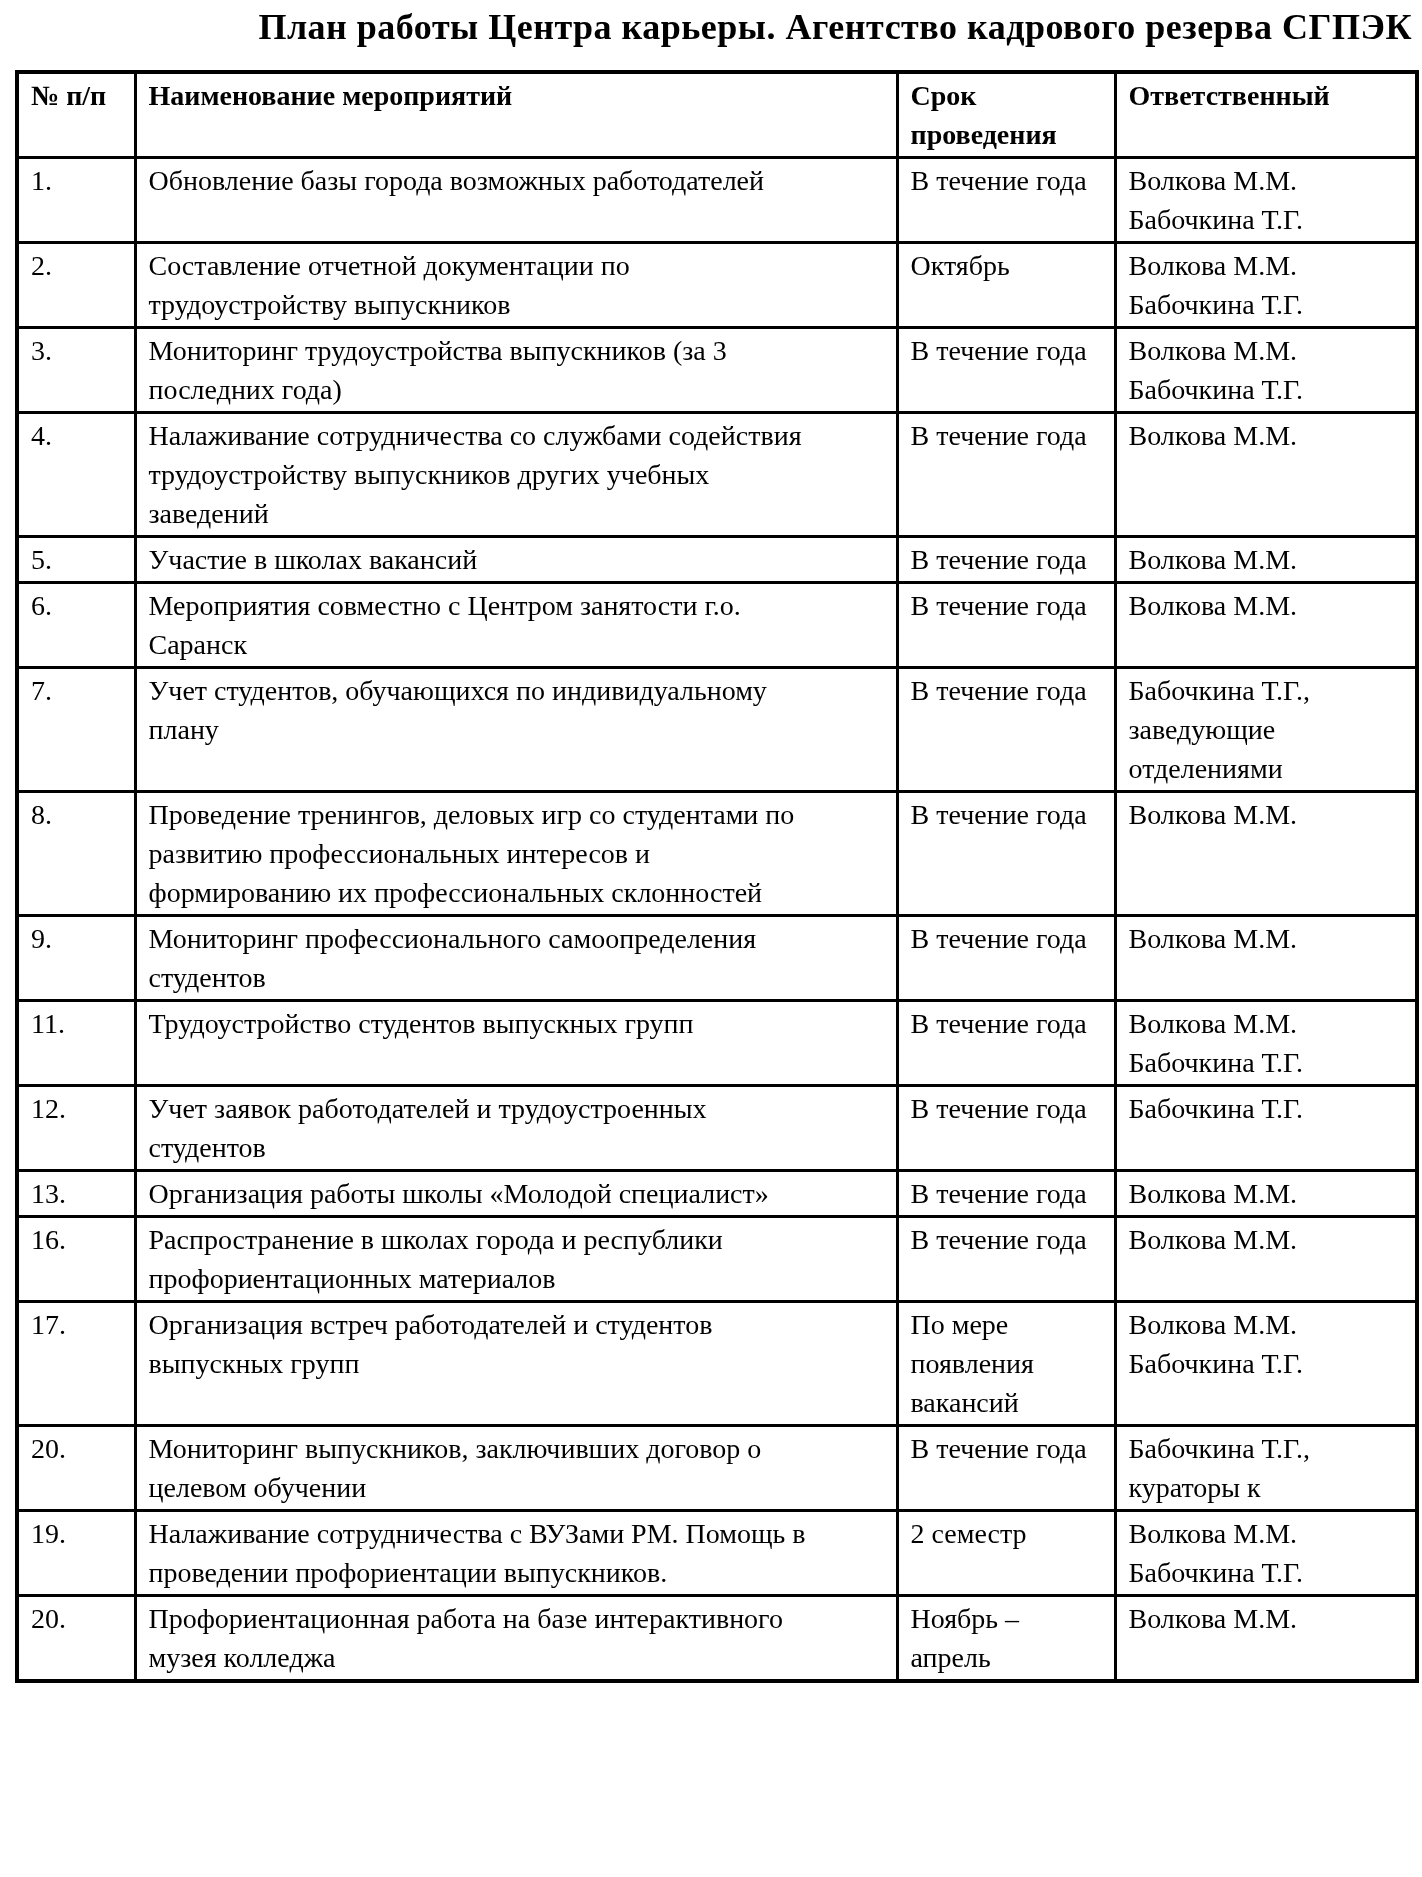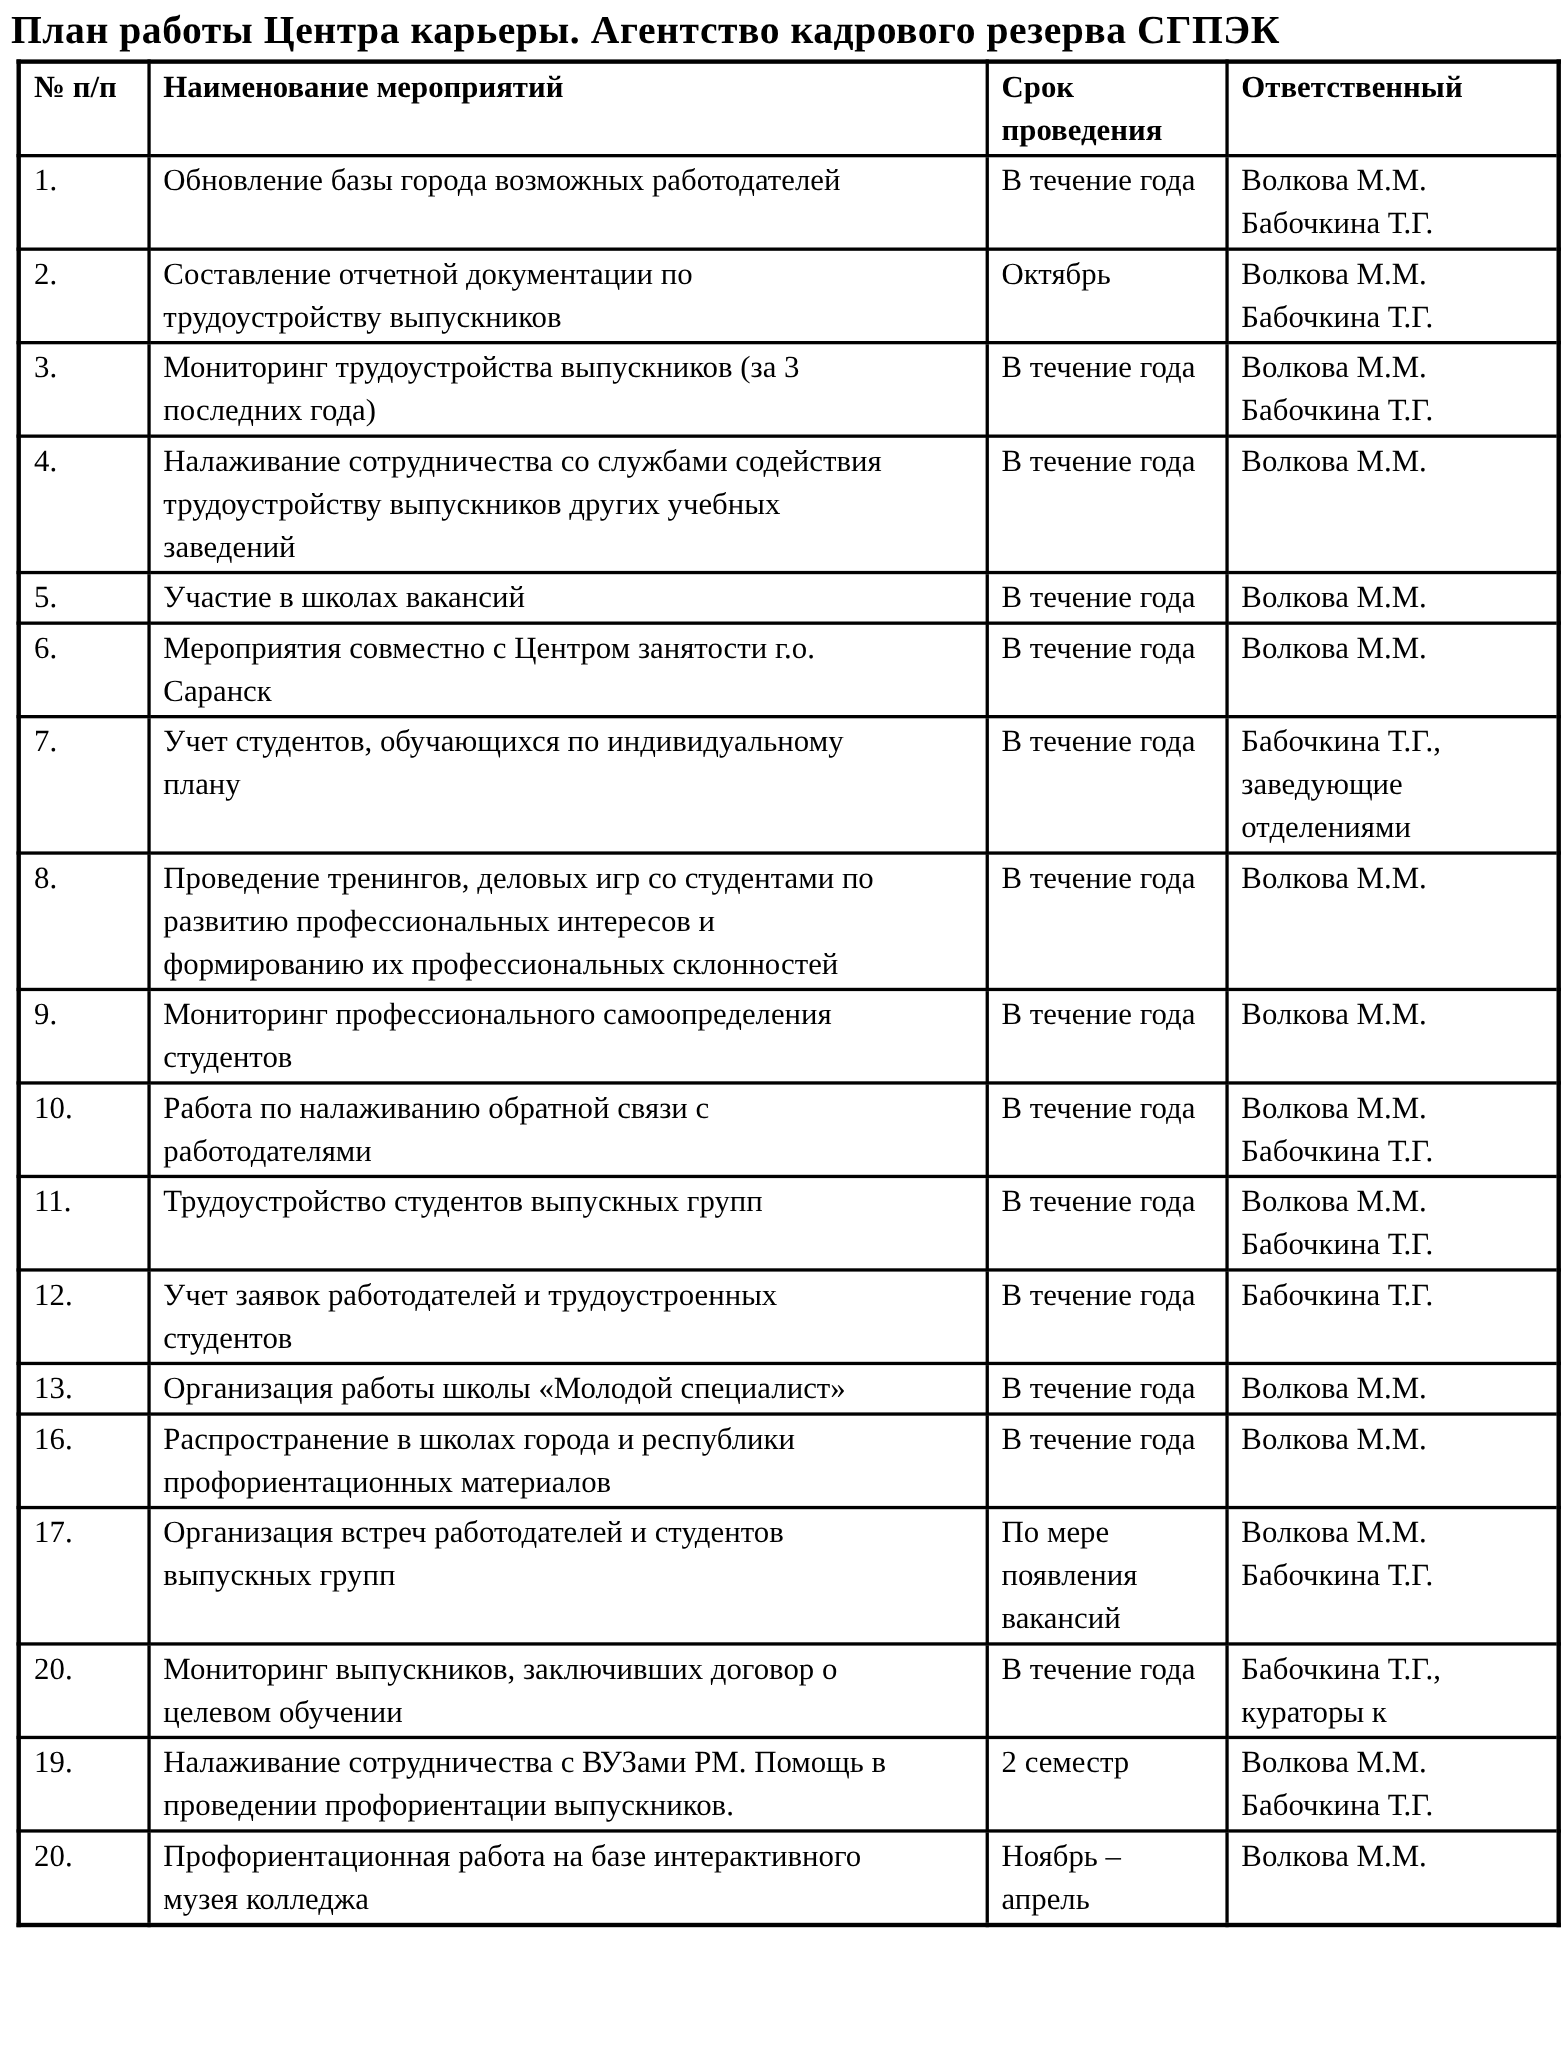--- a/index.html
+++ b/index.html
@@ -9,22 +9,22 @@
     height: 1877px;
     font-family: "Liberation Serif", "DejaVu Serif", serif;
     color: #000;
     overflow: hidden;
   }
   .page { padding-top: 5px; }
   .title {
     font-weight: 700;
     font-size: 36px;
     line-height: 45px;
-    text-align: left;
-    margin: 0 10px 4px 10px;
+    text-align: right;
+    margin: 0 10px 20px 10px;
     letter-spacing: 0.5px;
   }
   table.plan {
     border-collapse: collapse;
     table-layout: fixed;
     margin-left: 15px;
     border: 4px solid #000;
   }
   col.w-num  { width: 118px; }
   col.w-name { width: 762px; }
@@ -128,28 +128,20 @@
           <td>Волкова М.М.</td>
         </tr>
         <tr>
           <td>9.</td>
           <td>Мониторинг профессионального самоопределения
 студентов</td>
           <td>В течение года</td>
           <td>Волкова М.М.</td>
         </tr>
         <tr>
-          <td>10.</td>
-          <td>Работа по налаживанию обратной связи с
-работодателями</td>
-          <td>В течение года</td>
-          <td>Волкова М.М.
-Бабочкина Т.Г.</td>
-        </tr>
-        <tr>
           <td>11.</td>
           <td>Трудоустройство студентов выпускных групп</td>
           <td>В течение года</td>
           <td>Волкова М.М.
 Бабочкина Т.Г.</td>
         </tr>
         <tr>
           <td>12.</td>
           <td>Учет заявок работодателей и трудоустроенных
 студентов</td>

